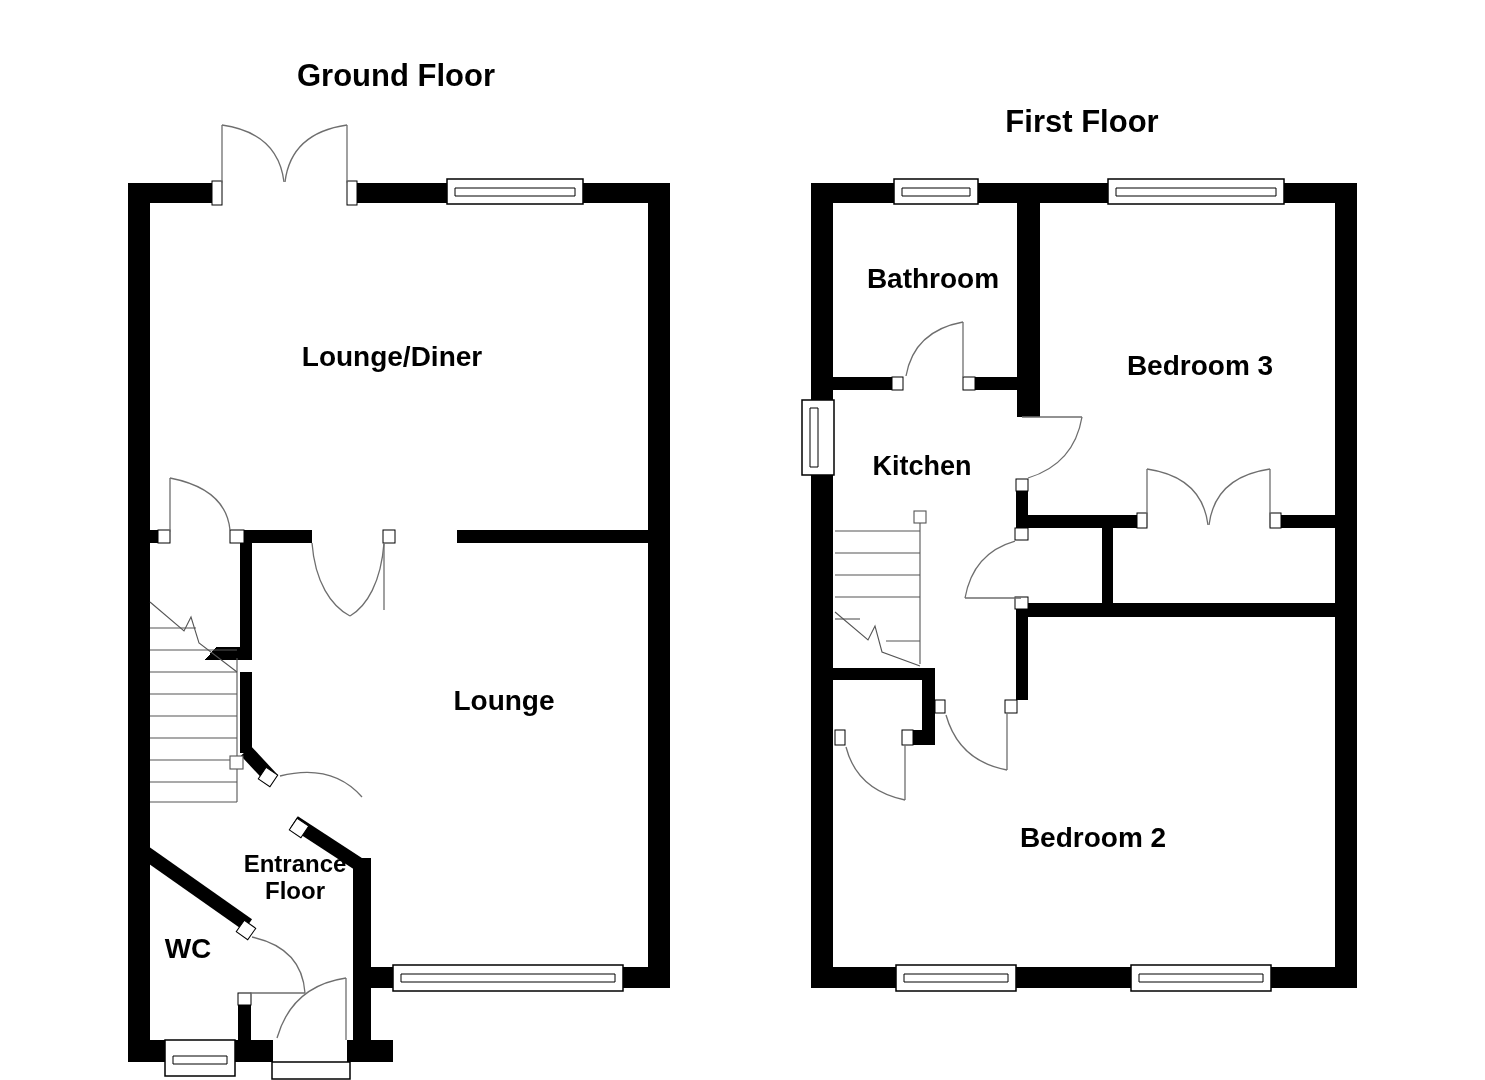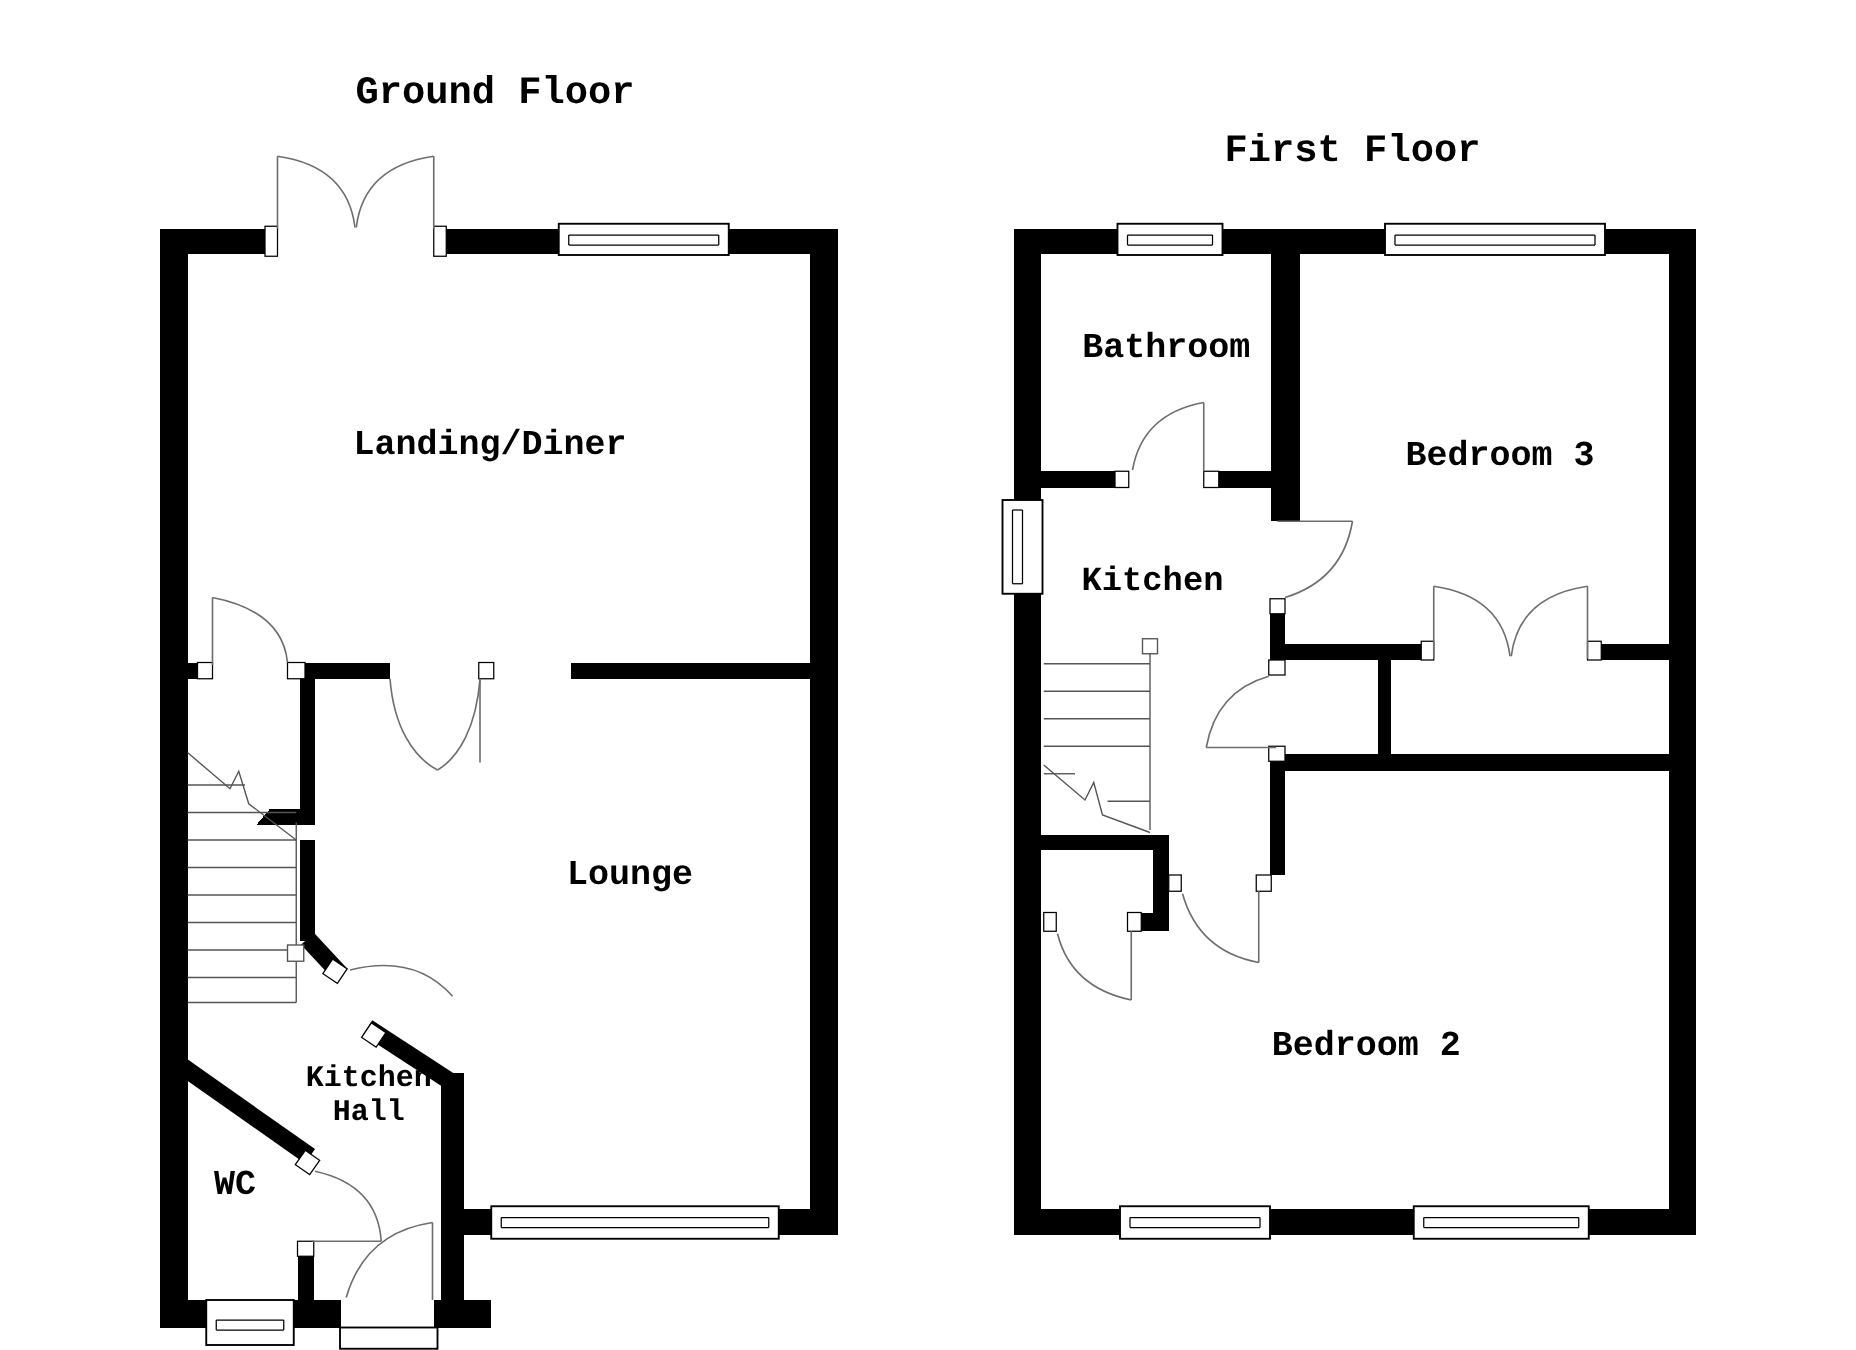--- a/index.html
+++ b/index.html
@@ -1,20 +1,20 @@
 <!DOCTYPE html>
 <html><head>
 <meta charset="utf-8">
 <style>
   html,body{margin:0;padding:0;background:#ffffff;}
   #canvas{
     position:relative;
     width:1485px;height:1080px;
     background:#ffffff;
-    font-family:Liberation Mono, monospace;
+    font-family:Liberation Sans, sans-serif;
     overflow:hidden;
   }
   #plan-svg{position:absolute;left:0;top:0;}
   .plan-label{
     position:absolute;
     transform:translate(-50%,-50%);
     color:#000;
     font-weight:bold;
     text-align:center;
     white-space:nowrap;
@@ -251,25 +251,25 @@
       <line x1="886" y1="641" x2="920" y2="641"></line>
       <line x1="920" y1="519" x2="920" y2="664"></line>
       <polyline points="835,612 868,640 875,626 882,652 920,666"></polyline>
       <rect x="914" y="511" width="12" height="12" fill="#ffffff" stroke="#555555"></rect>
     </g>
   </g>
 </svg>
 
 <div class="plan-label floor-title" style="left:396px; top:76px;">Ground Floor</div>
 
-<div class="plan-label room-lg" style="left:392px; top:357px;">Landing/Diner</div>
+<div class="plan-label room-lg" style="left:392px; top:357px;">Lounge/Diner</div>
 
 <div class="plan-label room-lg" style="left:504px; top:701px;text-align:center;">Lounge</div>
 
-<div class="plan-label room-sm" style="left:295px; top:878px;">Kitchen Hall</div>
+<div class="plan-label room-sm" style="left:295px; top:878px;">Entrance Floor</div>
 
 <div class="plan-label room-lg" style="left:188px; top:949px;">WC</div>
 
 <div class="plan-label floor-title" style="left:1082px; top:122px;">First Floor</div>
 
 <div class="plan-label room-lg" style="left:933px; top:279px;">Bathroom</div>
 
 <div class="plan-label room-lg" style="left:1200px; top:366px;">Bedroom 3</div>
 
 <div class="plan-label room-md" style="left:922px; top:466px;">Kitchen</div>

